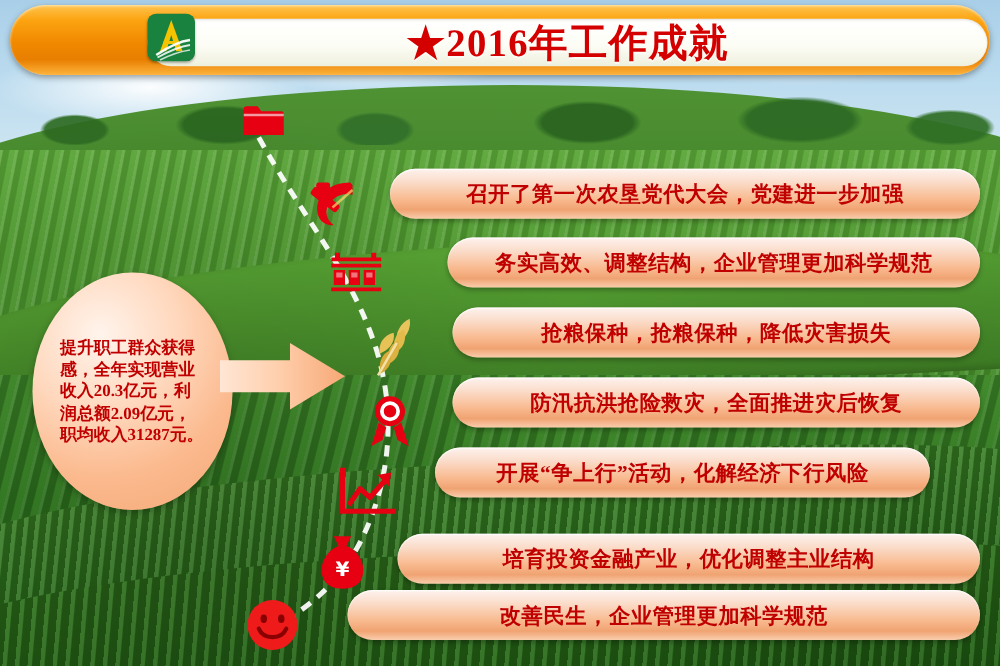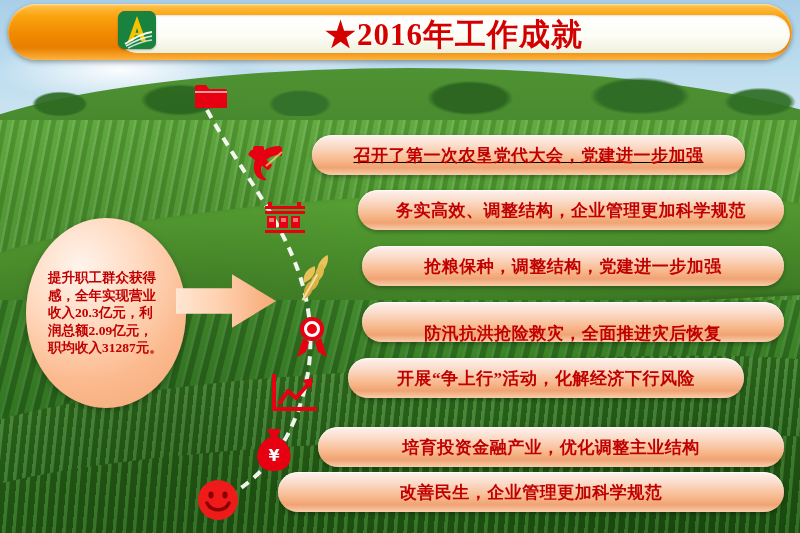--- a/index.html
+++ b/index.html
@@ -255,30 +255,30 @@
       <path d="M11 25 C15 34, 29 34, 33 25" stroke="#8a0000" stroke-width="3.4" fill="none" stroke-linecap="round"></path>
     </svg>
   </div>
 
   <div class="left-oval">
     <div class="left-oval-text">提升职工群众获得感，全年实现营业收入20.3亿元，利润总额2.09亿元，职均收入31287元。</div>
   </div>
   <div class="arrow"></div>
 
   <div class="bars">
-    <div class="bar" style="left:312px;top:135px;width:433px;text-decoration:underline;">
+    <div class="bar" style="left:312px;top:135px;width:472px;">
       <span class="bar-text">召开了第一次农垦党代大会，党建进一步加强</span>
     </div>
     <div class="bar" style="left:358px;top:190px;width:426px;">
       <span class="bar-text">务实高效、调整结构，企业管理更加科学规范</span>
     </div>
     <div class="bar" style="left:362px;top:246px;width:422px;">
-      <span class="bar-text">抢粮保种，调整结构，党建进一步加强</span>
-    </div>
-    <div class="bar" style="left:362px;top:302px;width:422px;align-items:flex-end;">
+      <span class="bar-text">抢粮保种，抢粮保种，降低灾害损失</span>
+    </div>
+    <div class="bar" style="left:362px;top:302px;width:422px;">
       <span class="bar-text">防汛抗洪抢险救灾，全面推进灾后恢复</span>
     </div>
     <div class="bar" style="left:348px;top:358px;width:396px;">
       <span class="bar-text">开展“争上行”活动，化解经济下行风险</span>
     </div>
     <div class="bar" style="left:318px;top:415px;width:466px;margin-top:12px;">
       <span class="bar-text">培育投资金融产业，优化调整主业结构</span>
     </div>
     <div class="bar" style="left:278px;top:472px;width:506px;">
       <span class="bar-text">改善民生，企业管理更加科学规范</span>

